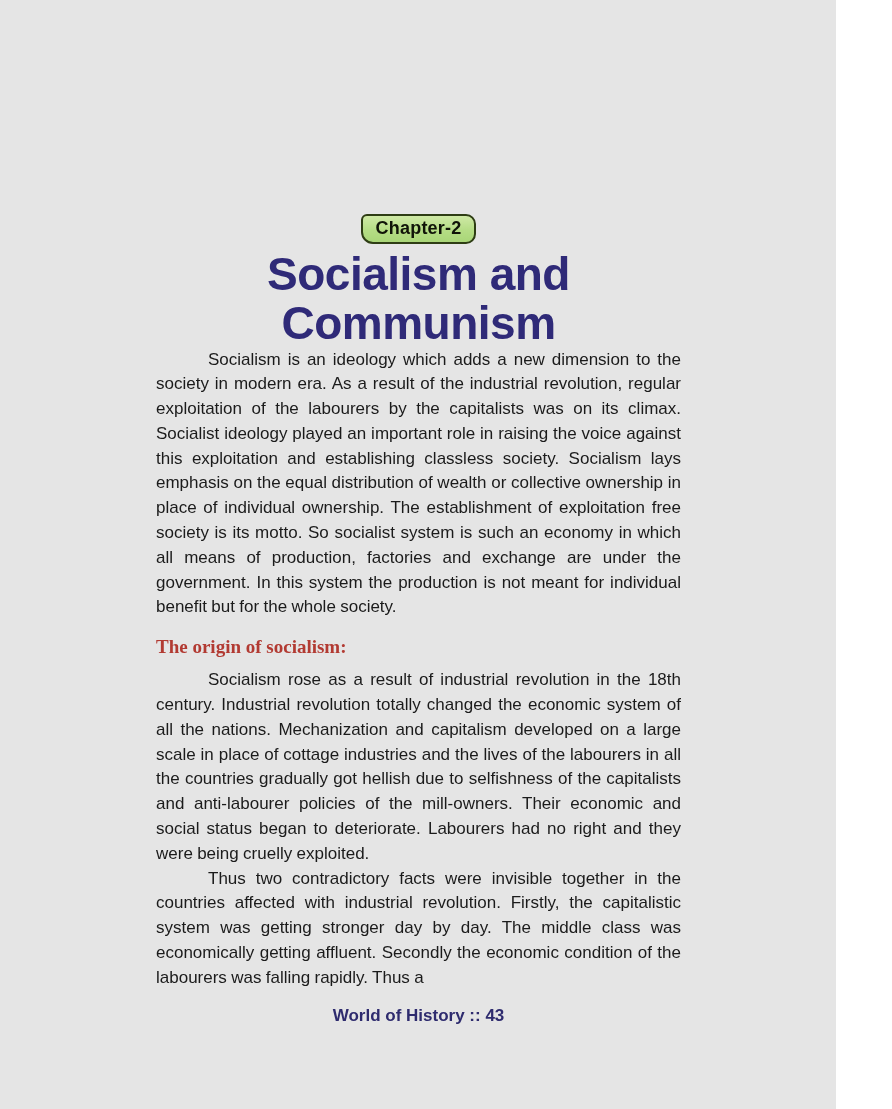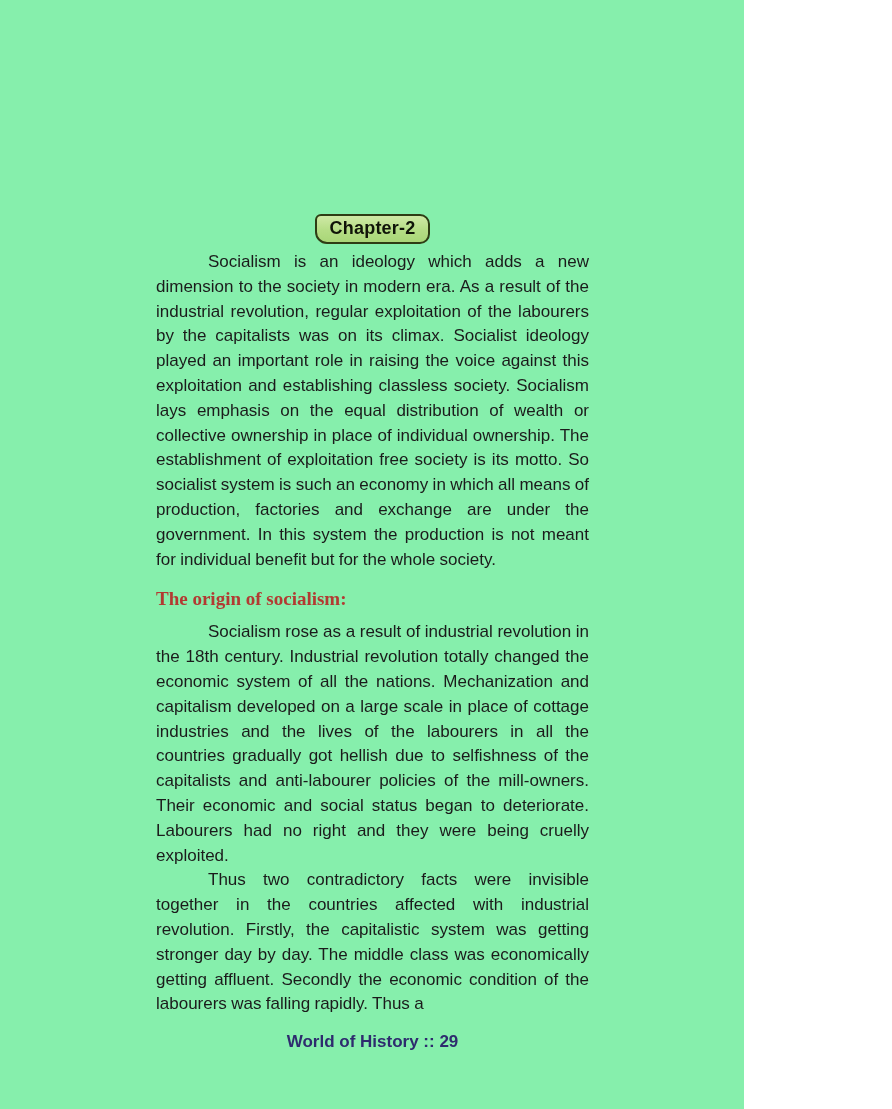--- a/index.html
+++ b/index.html
@@ -2,23 +2,23 @@
 <html><head>
 <meta charset="utf-8">
 <style>
   html, body {
     margin: 0;
     padding: 0;
     background: #ffffff;
   }
   .page {
     position: relative;
-    width: 744px;
+    width: 836px;
     height: 1109px;
-    background: #86efac;
+    background: #e5e5e5;
     box-sizing: border-box;
     padding: 214px 155px 8px 156px;
     overflow: hidden;
     font-family: "Liberation Sans", sans-serif;
   }
   .badge-row {
     text-align: center;
     margin: 0 0 6px 0;
   }
   .chapter-badge {
@@ -71,24 +71,25 @@
 </style>
 </head>
 <body>
 
 <div class="page">
 
   <div class="badge-row">
     <span class="chapter-badge">Chapter-2</span>
   </div>
 
+  <h1 class="page-title">Socialism and Communism</h1>
 
   <p class="body-par intro-par">Socialism is an ideology which adds a new dimension to the society in modern era. As a result of the industrial revolution, regular exploitation of the labourers by the capitalists was on its climax. Socialist ideology played an important role in raising the voice against this exploitation and establishing classless society. Socialism lays emphasis on the equal distribution of wealth or collective ownership in place of individual ownership. The establishment of exploitation free society is its motto. So socialist system is such an economy in which all means of production, factories and exchange are under the government. In this system the production is not meant for individual benefit but for the whole society.</p>
 
   <h2 class="section-heading">The origin of socialism:</h2>
 
   <p class="body-par">Socialism rose as a result of industrial revolution in the 18th century. Industrial revolution totally changed the economic system of all the nations. Mechanization and capitalism developed on a large scale in place of cottage industries and the lives of the labourers in all the countries gradually got hellish due to selfishness of the capitalists and anti-labourer policies of the mill-owners. Their economic and social status began to deteriorate. Labourers had no right and they were being cruelly exploited.</p>
 
   <p class="body-par par-gap">Thus two contradictory facts were invisible together in the countries affected with industrial revolution. Firstly, the capitalistic system was getting stronger day by day. The middle class was economically getting affluent. Secondly the economic condition of the labourers was falling rapidly. Thus a</p>
 
-  <div class="page-footer">World of History :: 29</div>
+  <div class="page-footer">World of History :: 43</div>
 
 </div>
 
 </body></html>

